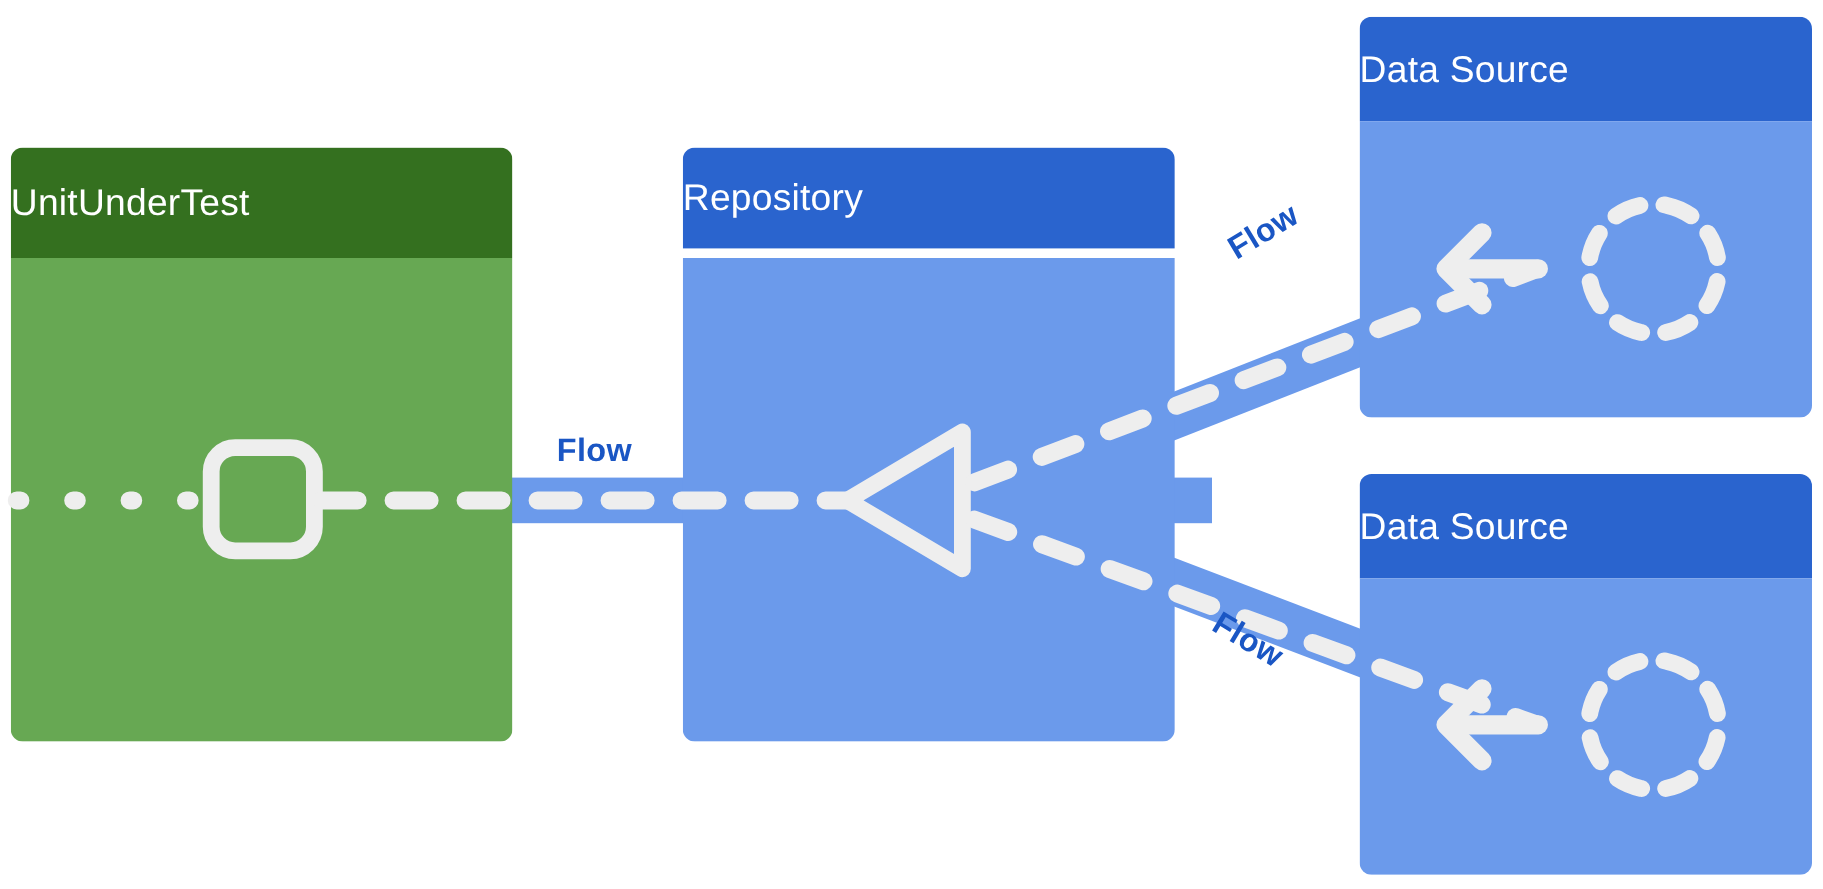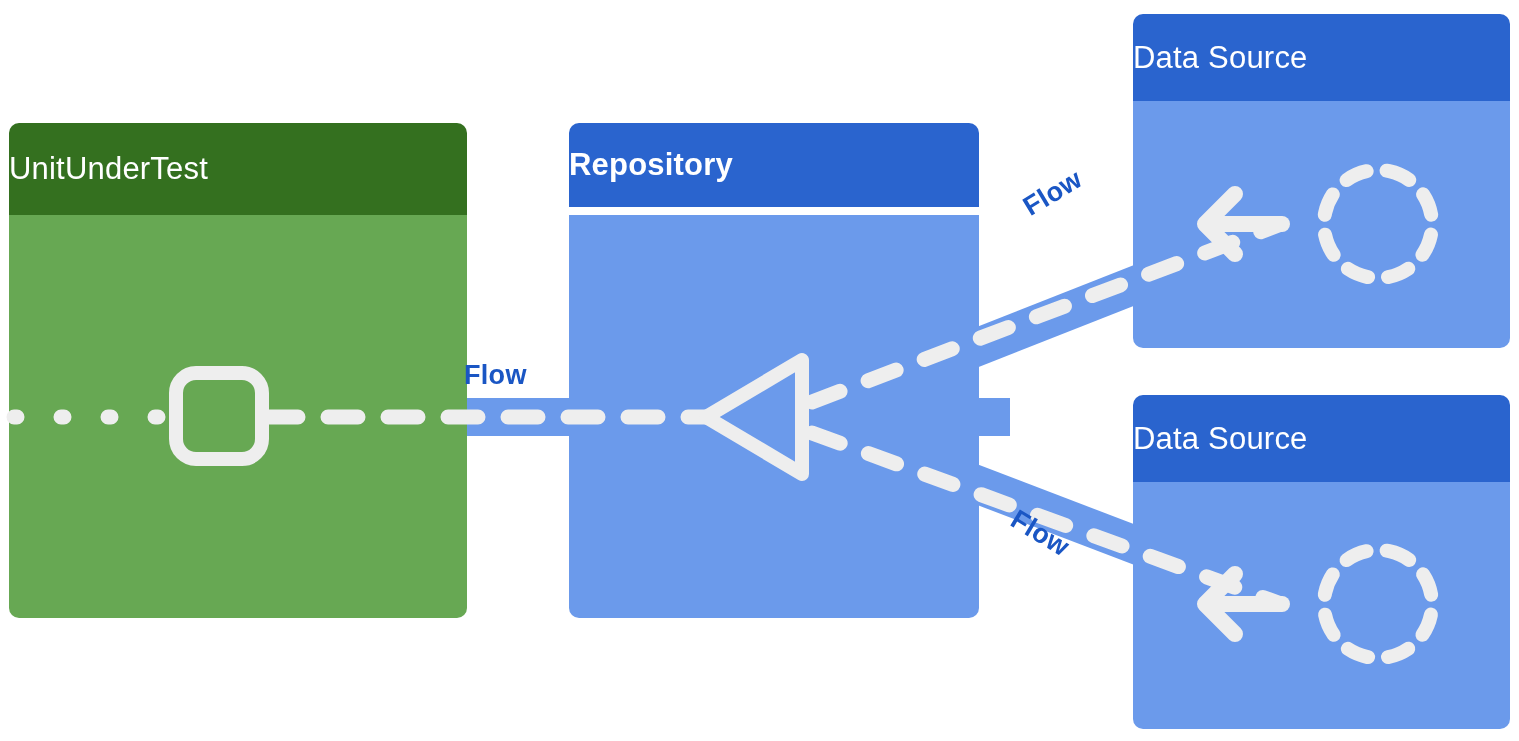--- a/index.html
+++ b/index.html
@@ -70,29 +70,29 @@
 
   <svg class="svg-layer" viewBox="0 0 1519 741" xmlns="http://www.w3.org/2000/svg">
 
     <rect x="270" y="398" width="740" height="38" fill="#6b9aeb"></rect>
 
     <line x1="800" y1="417" x2="1290" y2="224" stroke="#6b9aeb" stroke-width="38"></line>
 
     <line x1="800" y1="417" x2="1290" y2="604" stroke="#6b9aeb" stroke-width="38"></line>
   </svg>
 
-  <div class="node green" style="left:9px; top:123px; width:458px; height:495px;">
+  <div class="node green" style="left:9px; top:123px; width:418px; height:495px;">
     <div class="node-header" style="height:92px;">
       <span>UnitUnderTest</span>
     </div>
     <div class="node-body" style="top:92px; height:403px;"></div>
   </div>
 
   <div class="node blue" style="left:569px; top:123px; width:410px; height:495px;">
-    <div class="node-header" style="height:84px;font-weight:bold;">
+    <div class="node-header" style="height:84px;">
       <span>Repository</span>
     </div>
     <div class="node-body" style="top:92px; height:403px;"></div>
   </div>
 
   <div class="node blue" style="left:1133px; top:14px; width:377px; height:334px;">
     <div class="node-header" style="height:87px;">
       <span>Data Source</span>
     </div>
     <div class="node-body" style="top:87px; height:247px;"></div>

